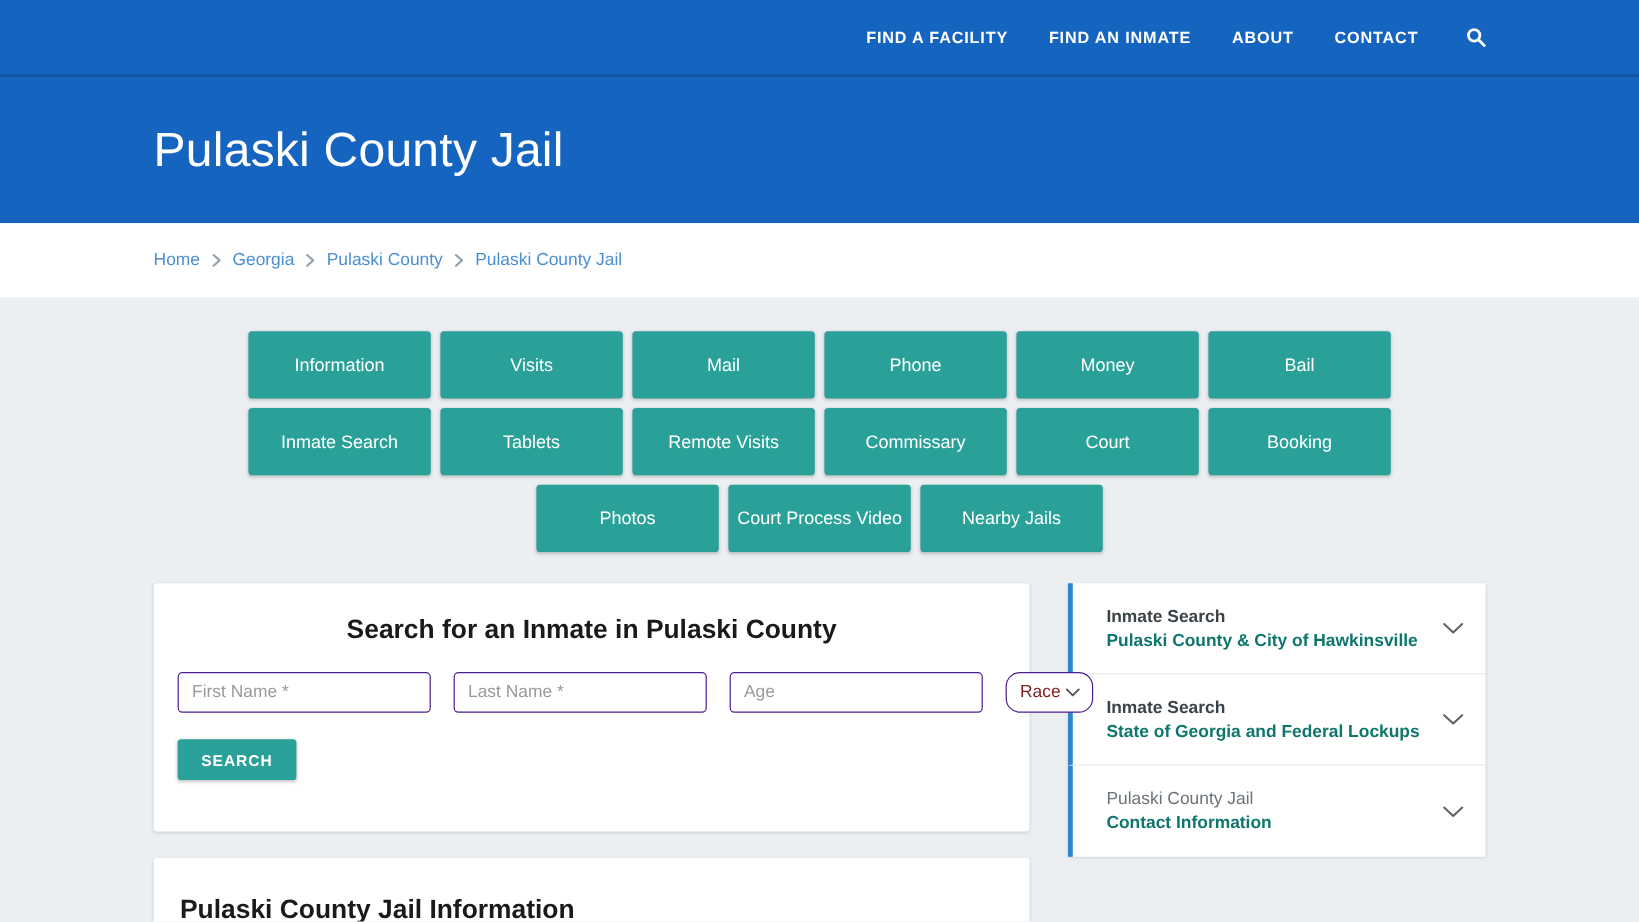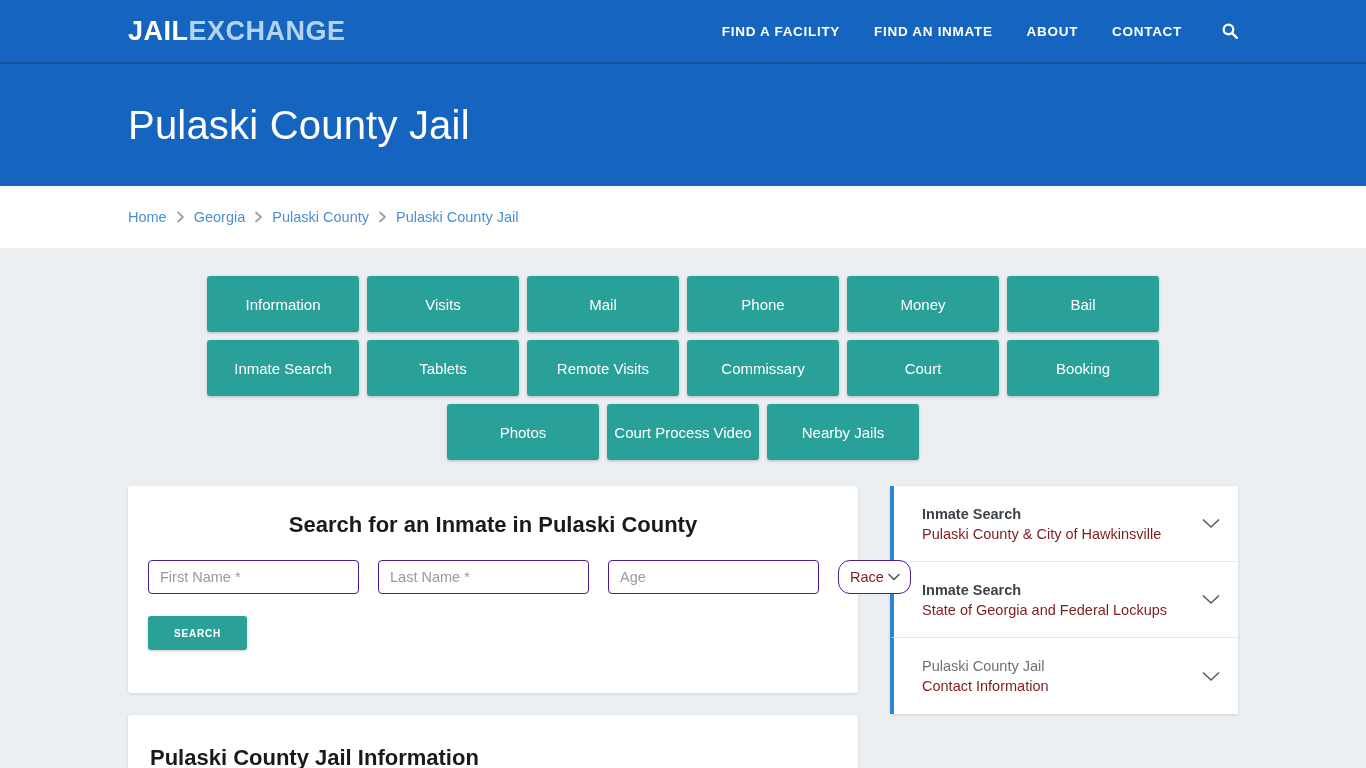--- a/index.html
+++ b/index.html
@@ -139,21 +139,21 @@
     position:absolute; right:11px; top:50%;
     transform:translateY(-50%);
     pointer-events:none;
     display:flex; align-items:center;
   }
   .search-btn{
     margin-top:22px;
     width:99px; height:34px;
     background:#2aa198; color:#ffffff;
     border:none; border-radius:3px;
-    font-size:10px; font-weight:bold; letter-spacing:0.8px;
+    font-size:13px; font-weight:bold; letter-spacing:0.8px;
     font-family:"Liberation Sans", sans-serif;
     box-shadow:0 1px 3px rgba(0,0,0,0.22);
     cursor:pointer;
   }
 
   
   .info-card{ margin-top:22px; padding:30px 22px 20px; }
   .info-heading{
     font-size:22px; font-weight:bold; color:#1a1a1a;
   }
@@ -167,35 +167,32 @@
     border-left:4px solid #2e86d0;
     border-bottom:1px solid #e7eaec;
     display:flex; align-items:center;
     min-height:76px;
     padding:14px 16px 14px 28px;
     cursor:pointer;
   }
   .acc-item:last-child{ border-bottom:none; }
   .acc-text{ flex:1; line-height:1.38; }
   .acc-l1{ font-size:14.5px; font-weight:bold; color:#3c4348; display:block; }
-  .acc-l2{ font-size:14.5px; font-weight:normal; color:#7f1d1d; display:block; }
+  .acc-l2{ font-size:14.5px; font-weight:bold; color:#0f766e; display:block; }
   .acc-l1.light{ font-weight:400; color:#6b7279; }
   .acc-caret{
     width:22px; height:22px; margin-left:10px;
     display:flex; align-items:center; justify-content:center;
     flex:none;
   }
 </style>
 </head>
 <body>
 
 <div class="topnav">
-  <div class="logo">
-    <span class="jail">JAIL</span><span class="exchange">EXCHANGE</span>
-  </div>
   <div class="nav-links">
     <a class="nav-link" href="#">FIND A FACILITY</a>
     <a class="nav-link" href="#">FIND AN INMATE</a>
     <a class="nav-link" href="#">ABOUT</a>
     <a class="nav-link" href="#">CONTACT</a>
     <span class="nav-search">
       <svg width="18" height="18" viewBox="0 0 20 20" fill="none" stroke="#ffffff" stroke-width="2.6">
         <circle cx="8.3" cy="8.3" r="5.3"></circle>
         <line x1="12.4" y1="12.4" x2="17.6" y2="17.6" stroke-linecap="round"></line>
       </svg>

